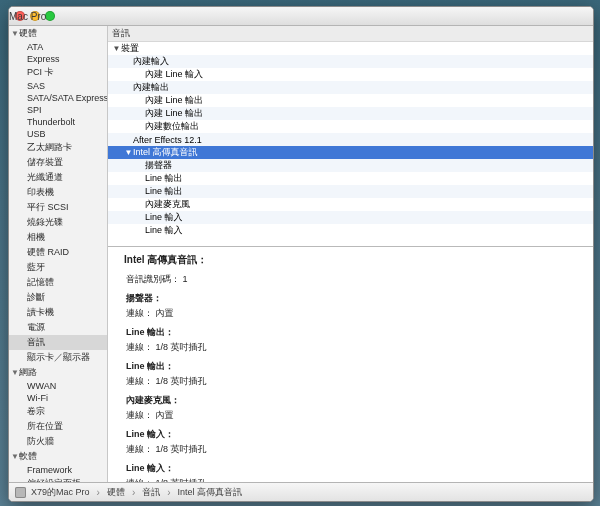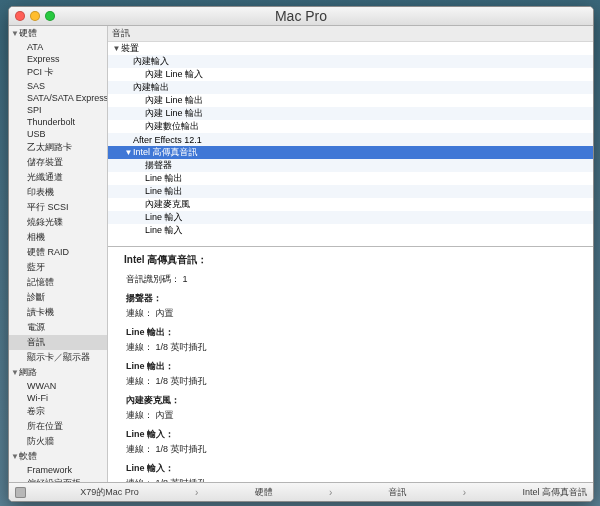--- a/index.html
+++ b/index.html
@@ -27,22 +27,22 @@
     display: flex; align-items: center;
     position: relative;
     flex: 0 0 auto;
   }
   .traffic { display: flex; gap: 5px; padding-left: 6px; }
   .tl-btn { width: 10px; height: 10px; border-radius: 50%; box-shadow: inset 0 0 0 1px rgba(0,0,0,0.2); }
   .tl-close { background: #ff5f57; }
   .tl-min   { background: #ffbd2e; }
   .tl-zoom  { background: #28c940; }
   .titlebar .wtitle {
-    position: absolute; left: 0; right: 0; text-align: center;
-    font-size: 14px; color: #3c3c3c;
+    position: absolute; left: 0; right: 0; 
+    font-size: 10px; color: #3c3c3c;
   }
   .content { flex: 1 1 auto; display: flex; min-height: 0; }
 
   
   .sidebar {
     width: 98px; flex: 0 0 98px;
     background: #f2f2f2;
     border-right: 1px solid #c7c7c7;
     overflow-y: auto;
     color: #2b2b2b;
@@ -85,21 +85,21 @@
   .detail .ghdr { font-weight: bold; margin-bottom: 2px; }
   .detail .gval { margin-left: 0; }
 
   
   .footer {
     height: 18px; flex: 0 0 18px;
     background: linear-gradient(to bottom, #f6f6f6, #e3e3e3);
     border-top: 1px solid #b4b4b4;
     display: flex; align-items: center;
     font-size: 9px; color: #3c3c3c;
-    padding: 0 6px; gap: 5px; justify-content: space-between;
+    padding: 0 6px; gap: 5px;
   }
   .footer .bicon { width: 11px; height: 11px; border-radius: 2px; background: #b7b7b7; box-shadow: inset 0 0 0 1px #888; }
   .footer .sep::before { content: "›"; color: #8a8a8a; padding: 0 2px; font-size: 10px; }
 </style>
 </head>
 <body>
 
 <div class="window">
   <div class="titlebar">
     <div class="traffic">

